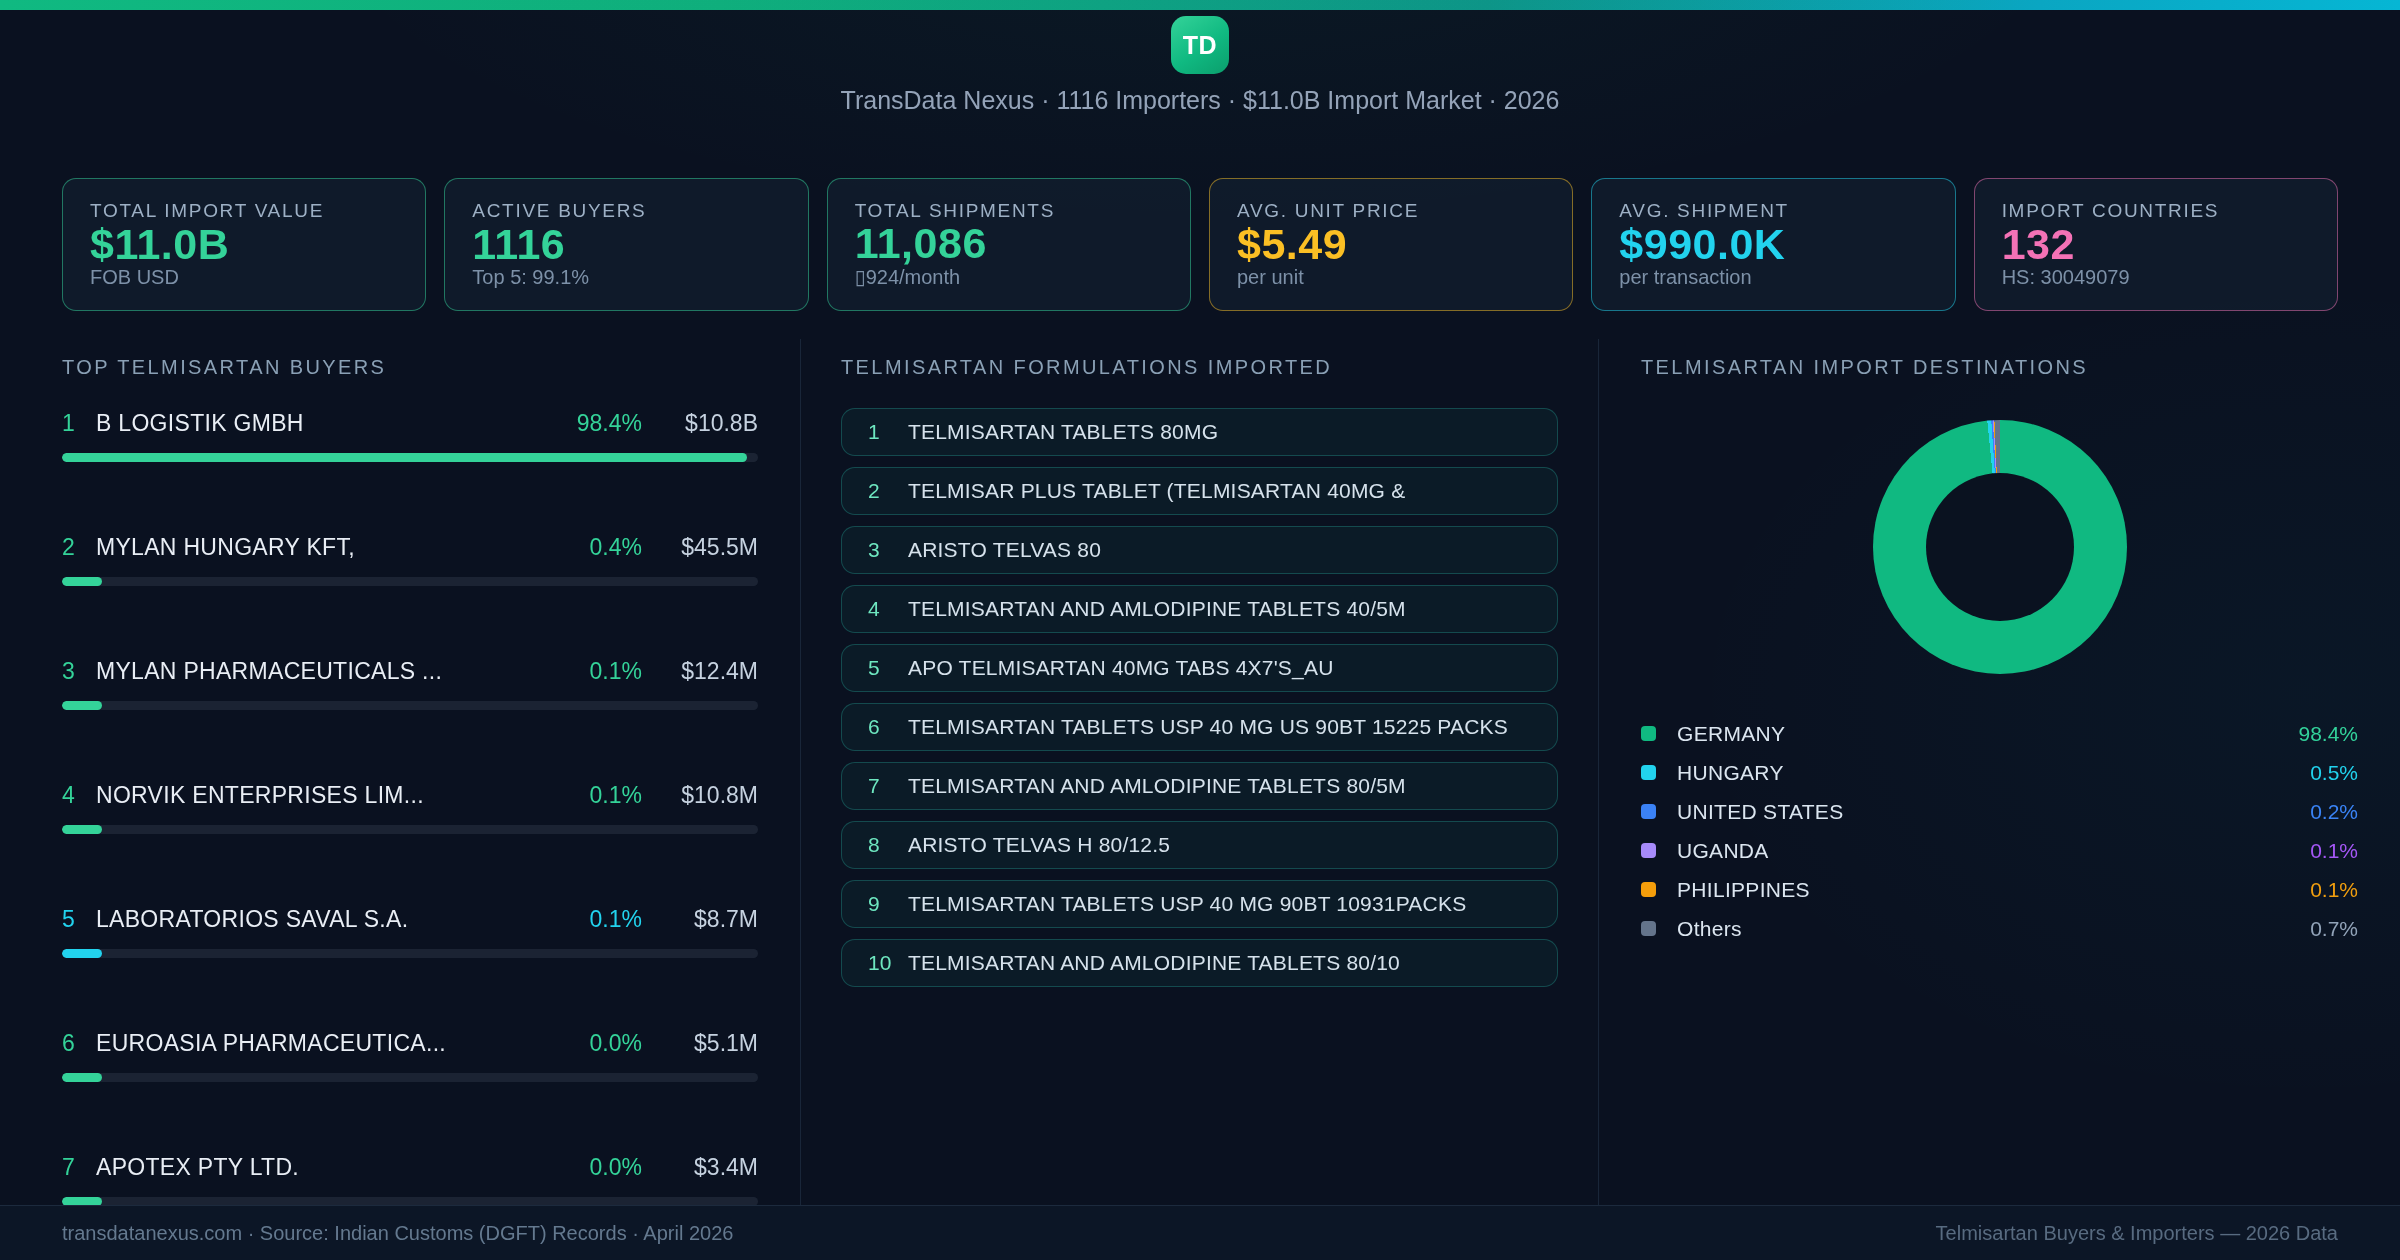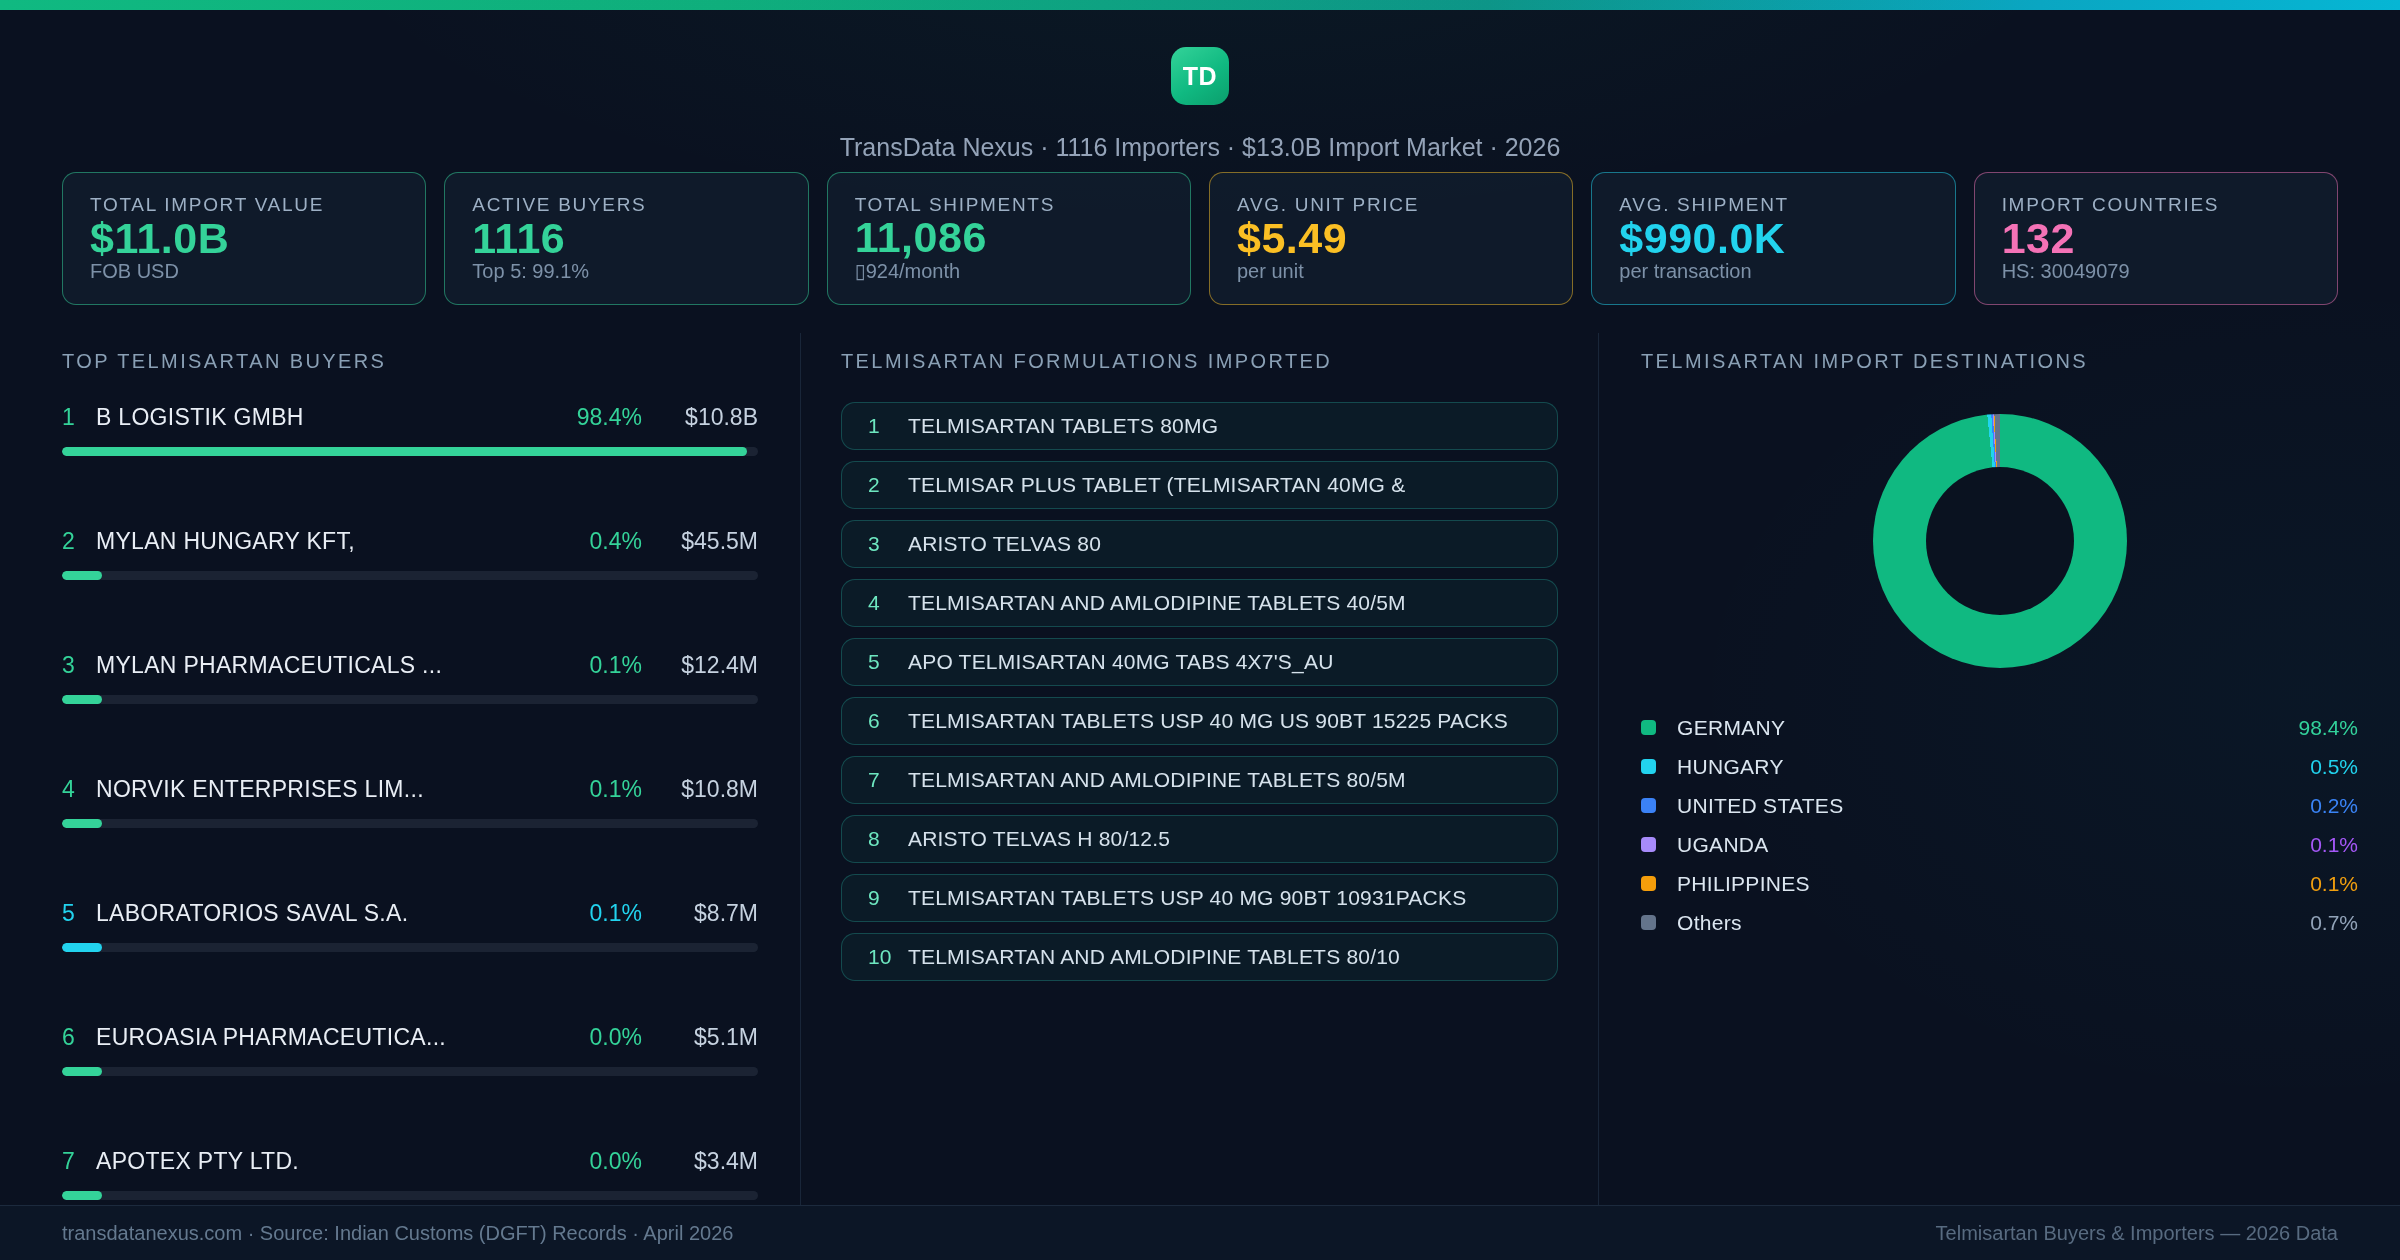--- a/index.html
+++ b/index.html
@@ -13,21 +13,21 @@
   body::before {
     content:''; position:absolute; inset:0; pointer-events:none;
     background:
       radial-gradient(ellipse 1400px 500px at 50% -8%, rgba(16,185,129,0.055), transparent 65%),
       radial-gradient(ellipse 900px 600px at 96% 55%, rgba(6,182,212,0.035), transparent 70%);
   }
   .accent-bar { height:10px; width:100%;
     background:linear-gradient(90deg,#10b981 0%,#0fae7c 30%,#0d9488 62%,#0aa6c2 85%,#06b6d4 100%); }
 
   
-  .header { height:152px; display:flex; flex-direction:column; align-items:center; justify-content:flex-end; gap:28px; position:relative; }
+  .header { height:152px; display:flex; flex-direction:column; align-items:center; justify-content:flex-start; gap:12px; position:relative;margin-top:6px; }
   .header-row { display:flex; align-items:center; gap:24px; }
   .badge { width:58px; height:58px; border-radius:15px; flex:0 0 auto;
     background:linear-gradient(145deg,#34d399 0%,#10b981 55%,#0b9e6c 100%);
     display:flex; align-items:center; justify-content:center;
     font-size:25px; font-weight:700; color:#ffffff; letter-spacing:0.5px; }
   .title { font-size:40px; font-weight:600; color:#f4f8fc; letter-spacing:0.3px; }
   .subtitle { font-size:25px; color:#94a3b8; }
 
   
   .stats { display:flex; gap:18px; padding:0 62px; margin-top:10px; }
@@ -86,21 +86,21 @@
 </style>
 </head>
 <body>
 
 <div class="accent-bar"></div>
 
 <div class="header">
   <div class="header-row">
     <div class="badge">TD</div>
   </div>
-  <div class="subtitle">TransData Nexus · 1116 Importers · $13.0B Import Market · 2026</div>
+  <div class="subtitle">TransData Nexus · 1116 Importers · $11.0B Import Market · 2026</div>
 </div>
 
 <div class="stats" id="stats">
     <div class="card" style="border-color: rgba(52, 211, 153, 0.5);">
     <div class="card-label">TOTAL IMPORT VALUE</div>
     <div class="card-value" style="color: rgb(52, 211, 153);">$11.0B</div>
     <div class="card-sub">FOB USD</div>
   </div>
     <div class="card" style="border-color: rgba(52, 211, 153, 0.5);">
     <div class="card-label">ACTIVE BUYERS</div>

